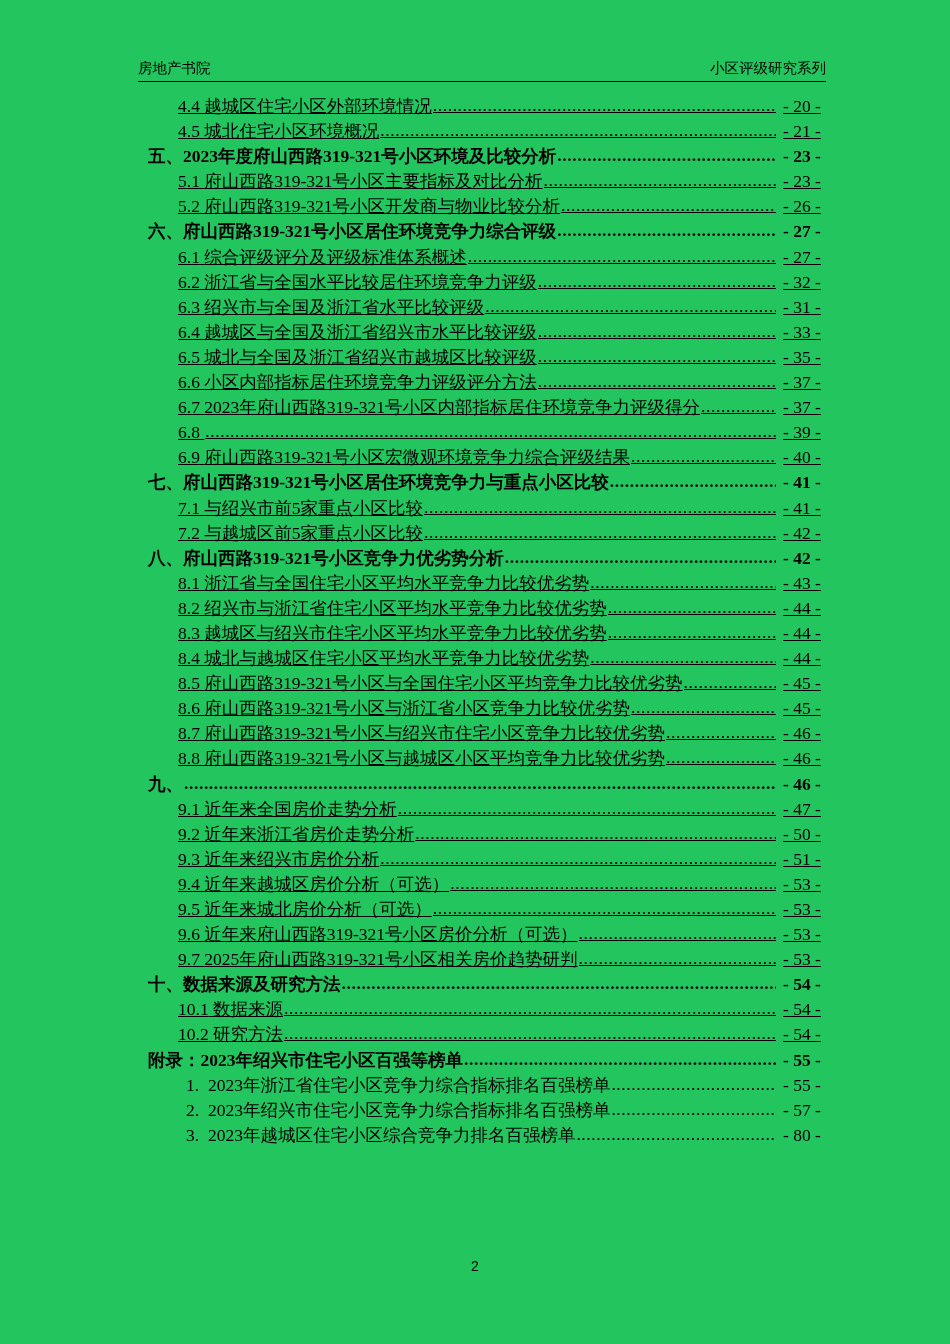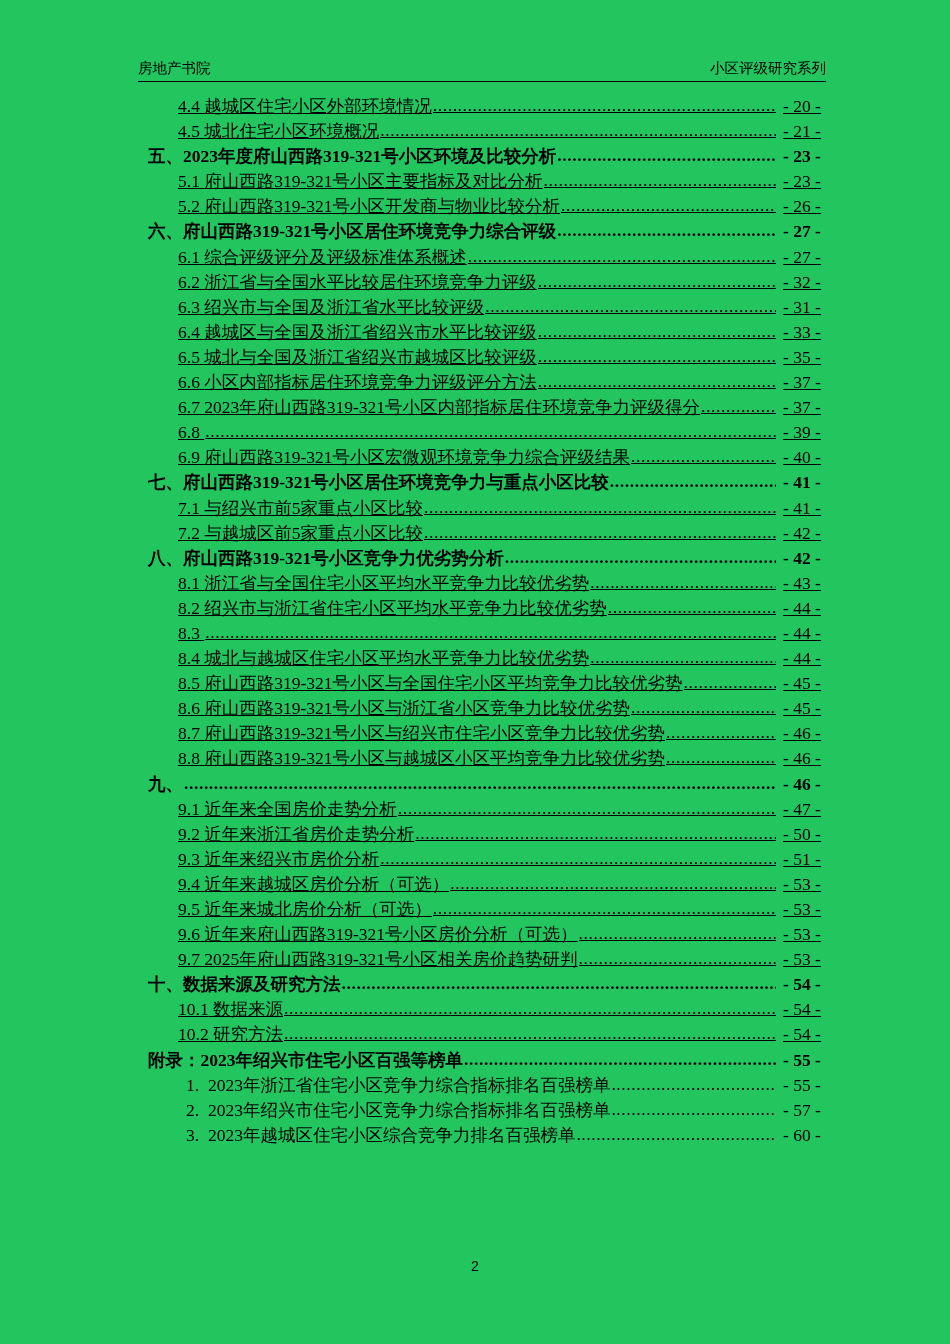--- a/index.html
+++ b/index.html
@@ -265,20 +265,21 @@
       <div class="toc-row lvl2">
         <span class="num">8.2</span>
         <span style="white-space: pre;"> </span>
         <span class="title">绍兴市与浙江省住宅小区平均水平竞争力比较优劣势</span>
         <span class="leader"></span>
         <span class="pageno">- 44 -</span>
       </div>
       <div class="toc-row lvl2">
         <span class="num">8.3</span>
         <span style="white-space: pre;"> </span>
+        <span class="title">越城区与绍兴市住宅小区平均水平竞争力比较优劣势</span>
         <span class="leader"></span>
         <span class="pageno">- 44 -</span>
       </div>
       <div class="toc-row lvl2">
         <span class="num">8.4</span>
         <span style="white-space: pre;"> </span>
         <span class="title">城北与越城区住宅小区平均水平竞争力比较优劣势</span>
         <span class="leader"></span>
         <span class="pageno">- 44 -</span>
       </div>
@@ -405,19 +406,19 @@
         <span style="white-space: pre;">  </span>
         <span class="title">2023年绍兴市住宅小区竞争力综合指标排名百强榜单</span>
         <span class="leader"></span>
         <span class="pageno">- 57 -</span>
       </div>
       <div class="toc-row lvlapp">
         <span class="num">3.</span>
         <span style="white-space: pre;">  </span>
         <span class="title">2023年越城区住宅小区综合竞争力排名百强榜单</span>
         <span class="leader"></span>
-        <span class="pageno">- 60 -</span>
+        <span class="pageno">- 80 -</span>
       </div>
     </div>
 
   <div class="footer-pageno">2</div>
 
 </div>
 
 </body></html>

